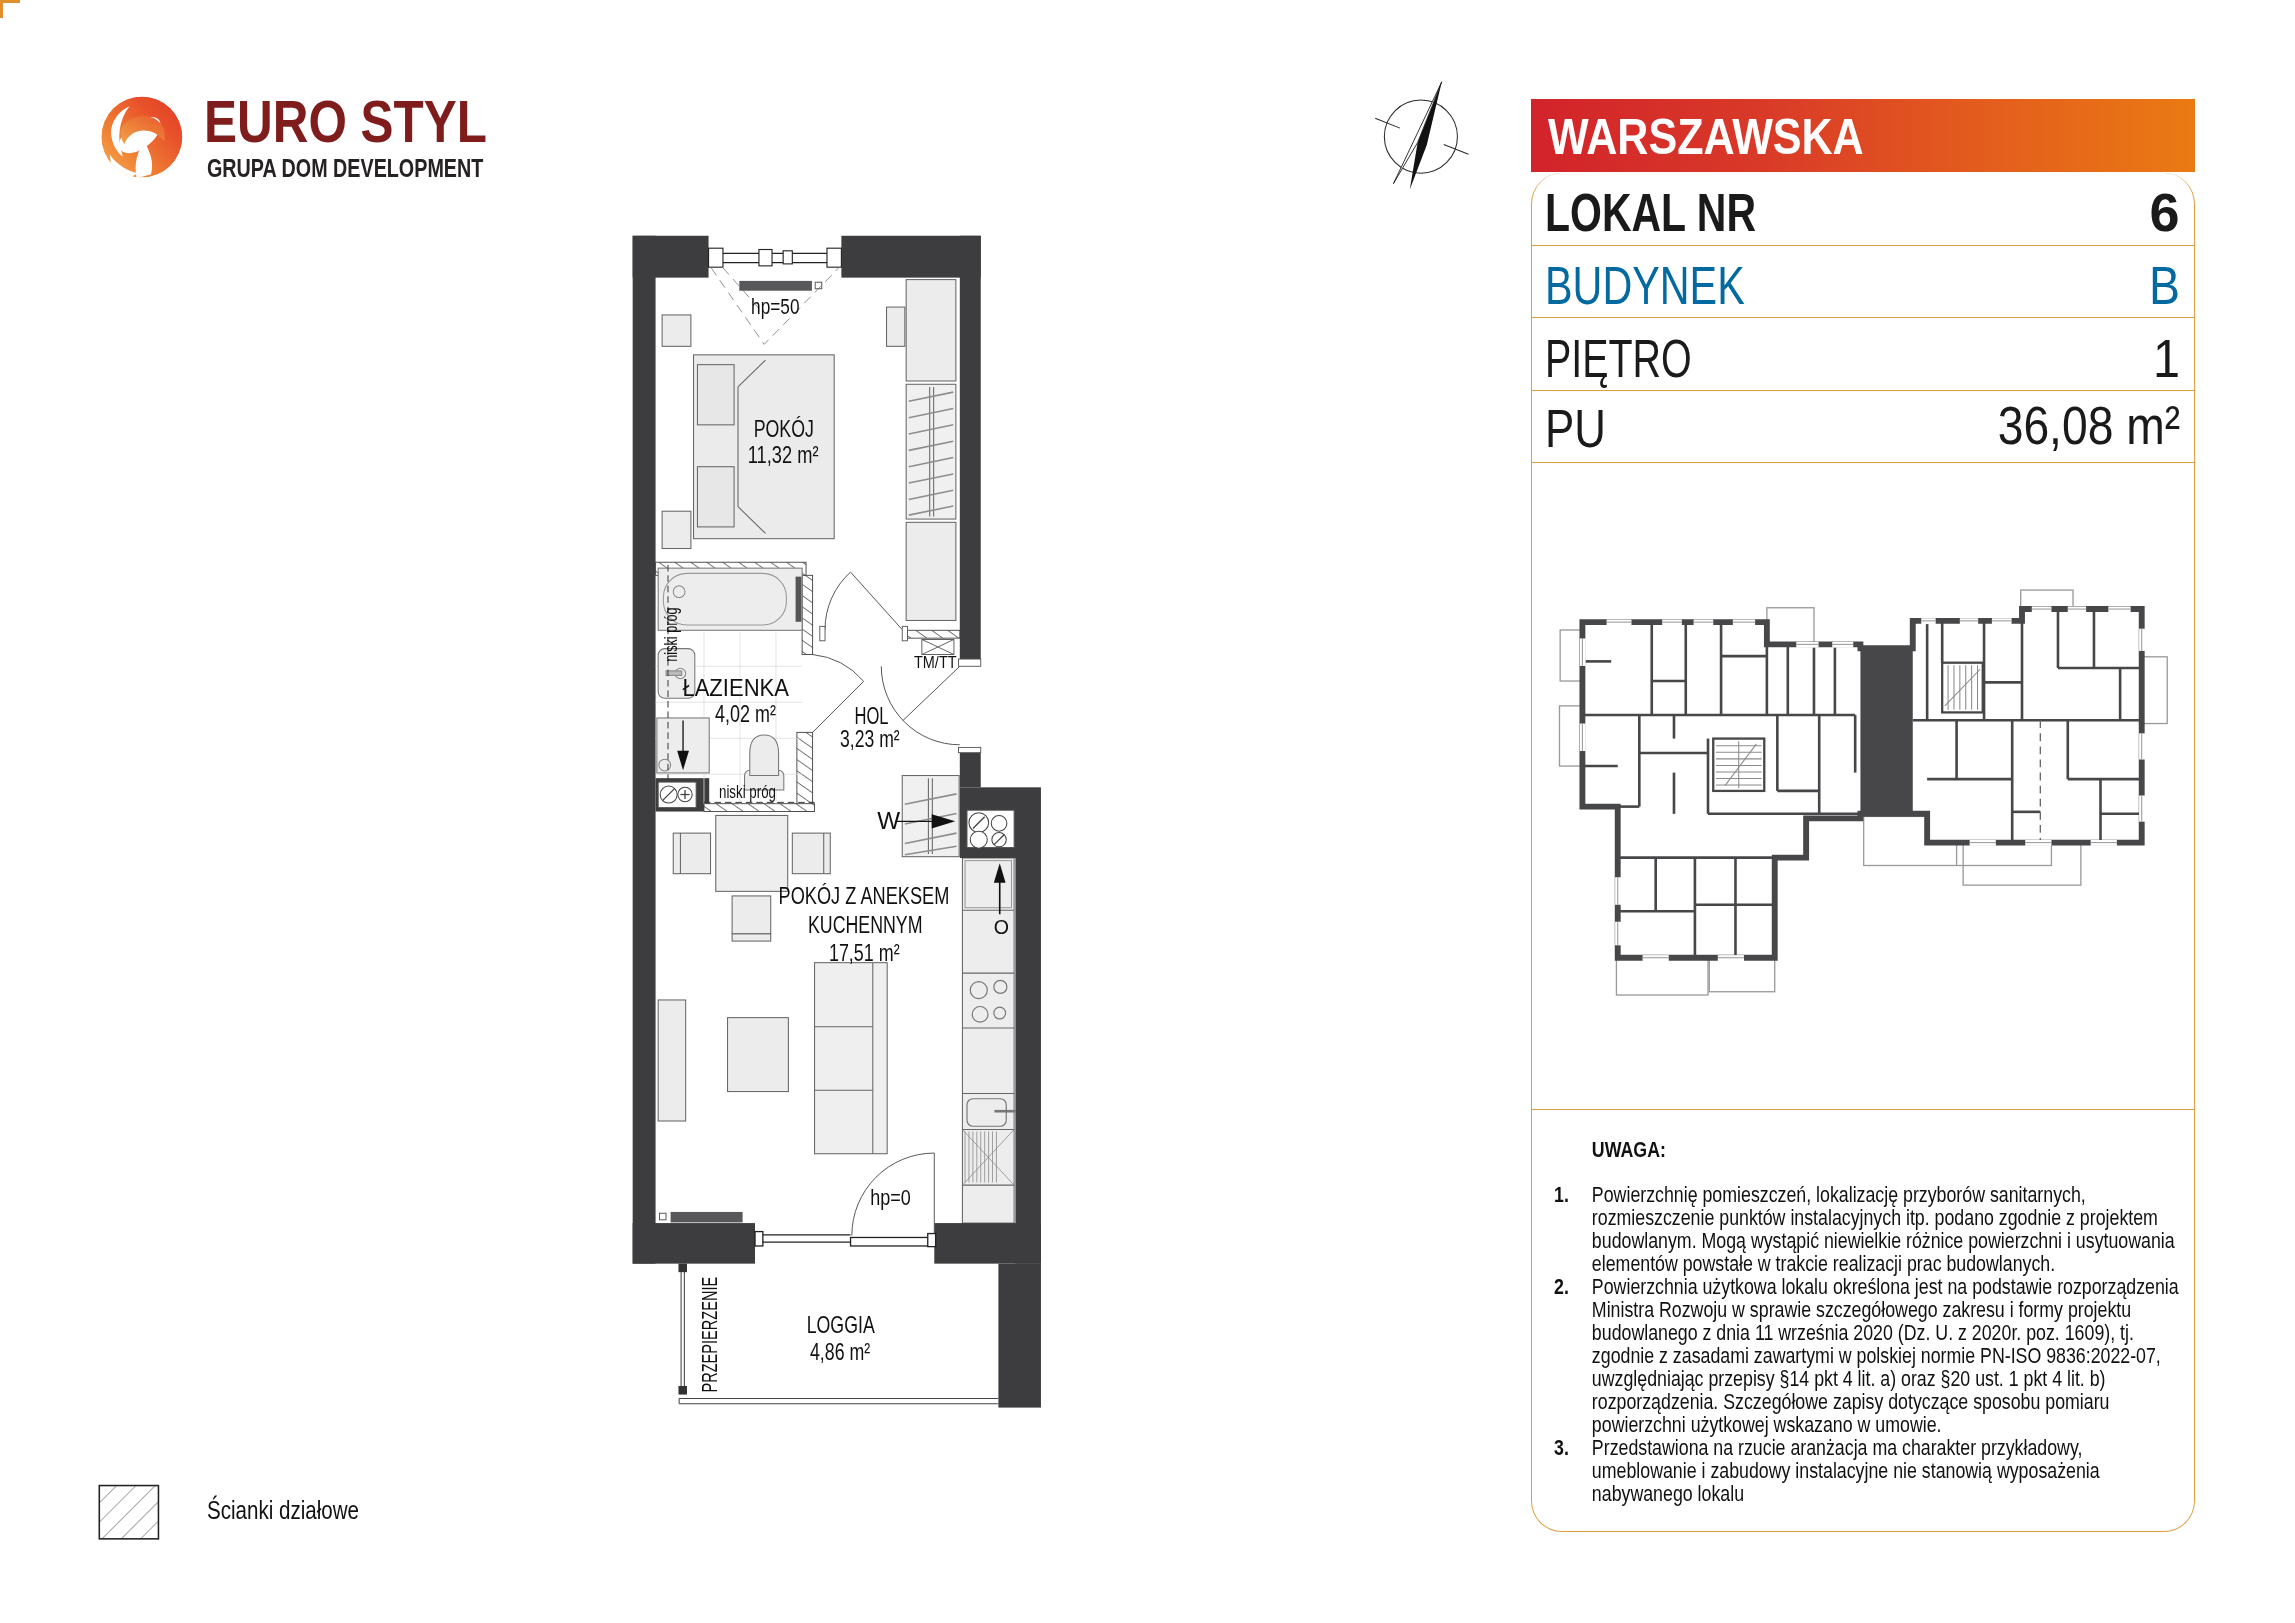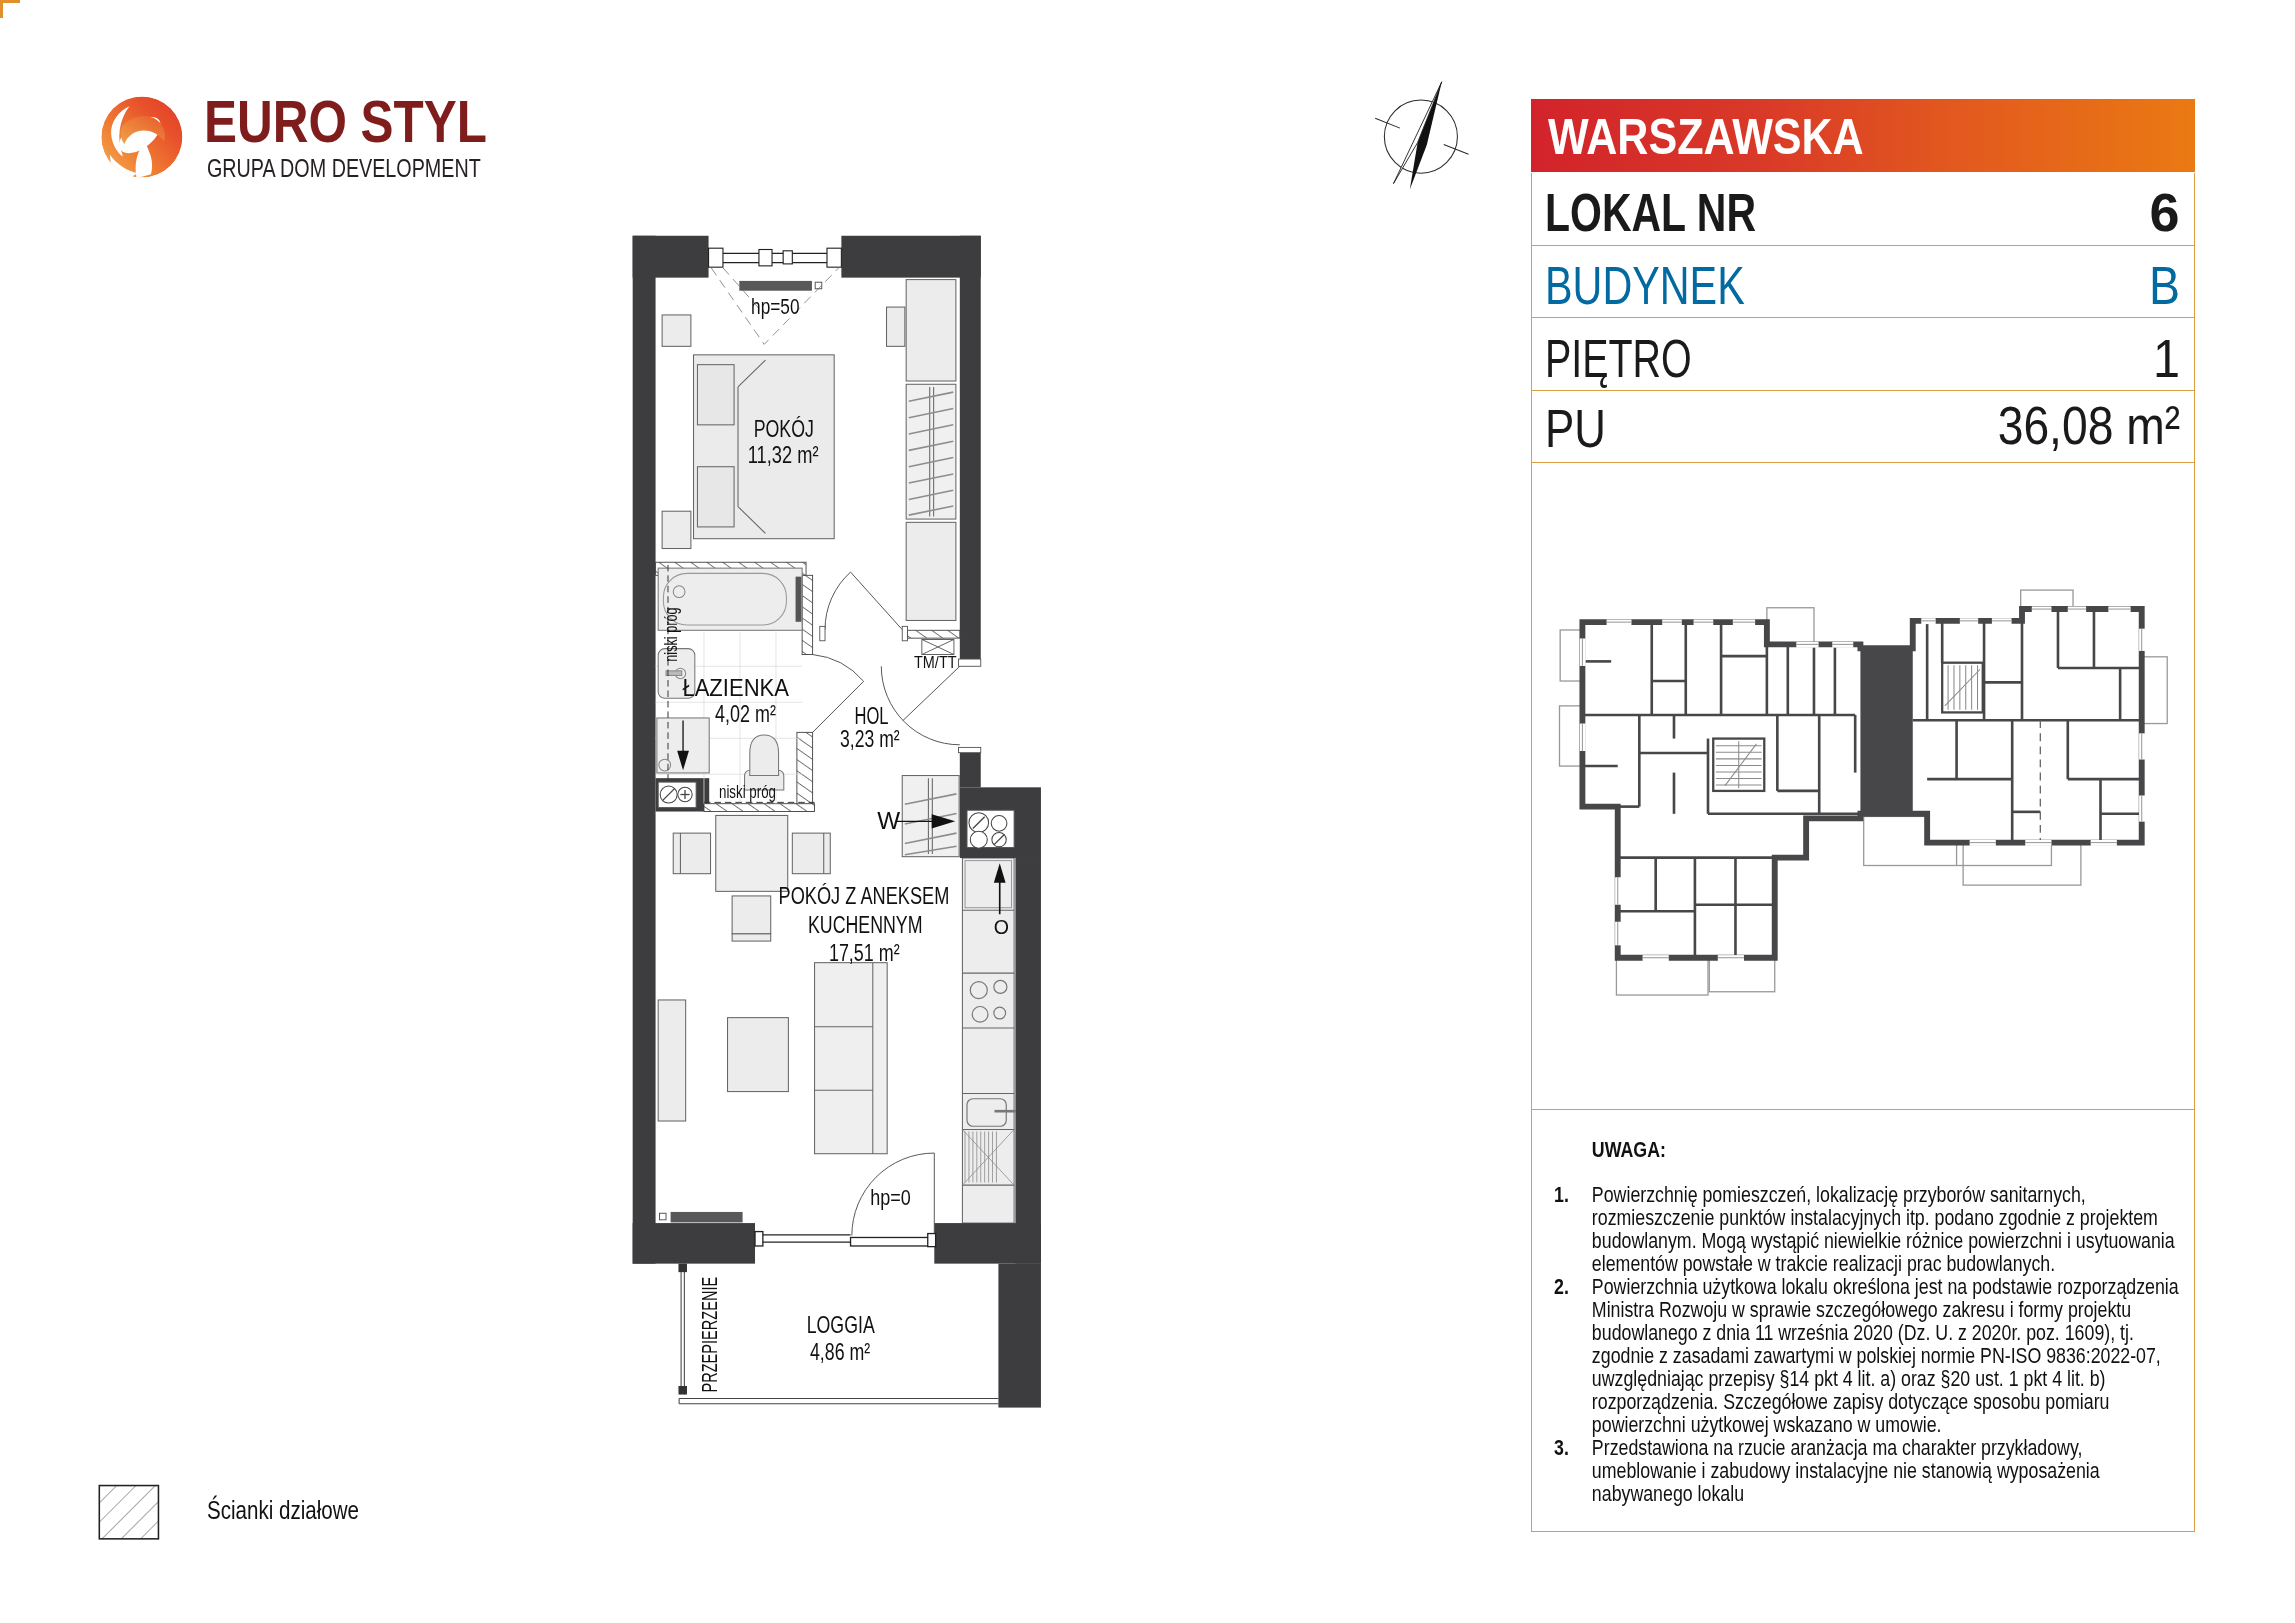--- a/index.html
+++ b/index.html
@@ -32,34 +32,34 @@
   <g clip-path="url(#ccl)">
     <circle cx="216" cy="209" r="62" fill="url(#lg1)"></circle>
     <ellipse cx="213" cy="206" rx="37" ry="20" transform="rotate(-38 213 206)" fill="#fff"></ellipse>
     <path d="M 222,220 C 230,236 234,248 230,266 L 208,272 C 204,252 208,236 216,222 Z" fill="#fff"></path>
     <path d="M 197,162 C 181,183 177,210 187,239 C 178,233 170,219 169,204 C 168,186 181,169 197,162 Z" fill="#fff"></path>
     <path d="M 167,236 C 178,251 193,261 210,264 C 201,271 189,273 179,269 C 172,261 168,249 167,236 Z" fill="#fff"></path>
     <path d="M 184,196 C 194,180 216,172 234,180 C 248,187 254,202 250,216 C 243,206 232,199 219,199 C 205,199 194,207 189,220 C 184,212 182,204 184,196 Z" fill="url(#lg2)"></path>
   </g>
 </svg>
 <div class="abs" style="left:204px; top:92px; font-size:60px; font-weight:bold; color:#7f1d1d; line-height:60px;"><span class="sx" id="es1" style="transform:scaleX(0.824)">EURO STYL</span></div>
-<div class="abs" style="left:207px; top:155px; font-size:26px; font-weight:normal; color:#262123; line-height:26px;"><span class="sx" id="es2" style="transform:scaleX(0.759)">GRUPA DOM DEVELOPMENT</span></div>
+<div class="abs" style="left:207px; top:155px; font-size:26px; font-weight:bold; color:#262123; line-height:26px;"><span class="sx" id="es2" style="transform:scaleX(0.759)">GRUPA DOM DEVELOPMENT</span></div>
 
 <svg class="abs" style="left:1368px; top:72px;" width="111" height="124" viewBox="2090 110 170 190">
   <circle cx="2171" cy="209" r="56" fill="none" stroke="#2a2a2a" stroke-width="1.6"></circle>
   <line x1="2101" y1="181" x2="2139" y2="196" stroke="#2a2a2a" stroke-width="1.6"></line>
   <line x1="2206" y1="221" x2="2244" y2="236" stroke="#2a2a2a" stroke-width="1.6"></line>
   <polygon points="2203,125 2180,222 2154,290 2166,218" fill="#111"></polygon>
   <polygon points="2203,125 2166,218 2129,281" fill="#fff" stroke="#111" stroke-width="1.3"></polygon>
 </svg>
 
 <div class="abs" style="left:1531px; top:99px; width:664px; height:73px; background:linear-gradient(90deg,#d2232b 0%, #d93a28 35%, #e2571f 62%, #ea7a13 100%);">
   <div class="abs" style="left:17px; top:7.2px; font-size:50px; font-weight:bold; color:#fff; line-height:62px;"><span class="sx" id="wtxt" style="transform:scaleX(0.861)">WARSZAWSKA</span></div>
 </div>
-<div class="abs" style="left:1531px; top:173px; width:664px; height:1359px; border-left:1.3px solid #dc9e42; border-right:1.3px solid #dc9e42; border-bottom:1.3px solid #dc9e42;">
+<div class="abs" style="left:1531px; top:173px; width:664px; height:1359px; border-left:1.3px solid #dc9e42; border-right:1.3px solid #dc9e42; border-bottom:1.3px solid #dc9e42;border-radius:31px;">
   <div class="abs" style="left:0; top:0; width:100%; height:73px; border-bottom:1.3px solid #dc9e42; font-size:54px; font-weight:bold; color:#1a1a1a;">
     <div class="abs" style="left:13px; top:0; height:73px; display:flex; align-items:center;">
         <span class="sx" id="r1l" style="transform:scaleX(0.759);position:relative;top:2px">LOKAL NR</span>
       </div>
     <div class="abs" style="right:14.4px; top:0; height:73px; display:flex; align-items:center;">
         <span class="sxr" id="r1v" style="transform:scaleX(1.0);position:relative;top:2px">6</span>
       </div>
   </div>
   <div class="abs" style="left:0; top:74px; width:100%; height:71px; border-bottom:1.3px solid #dc9e42; font-size:54px; color:#0369a1;">
     <div class="abs" style="left:13px; top:0; height:71px; display:flex; align-items:center;">

